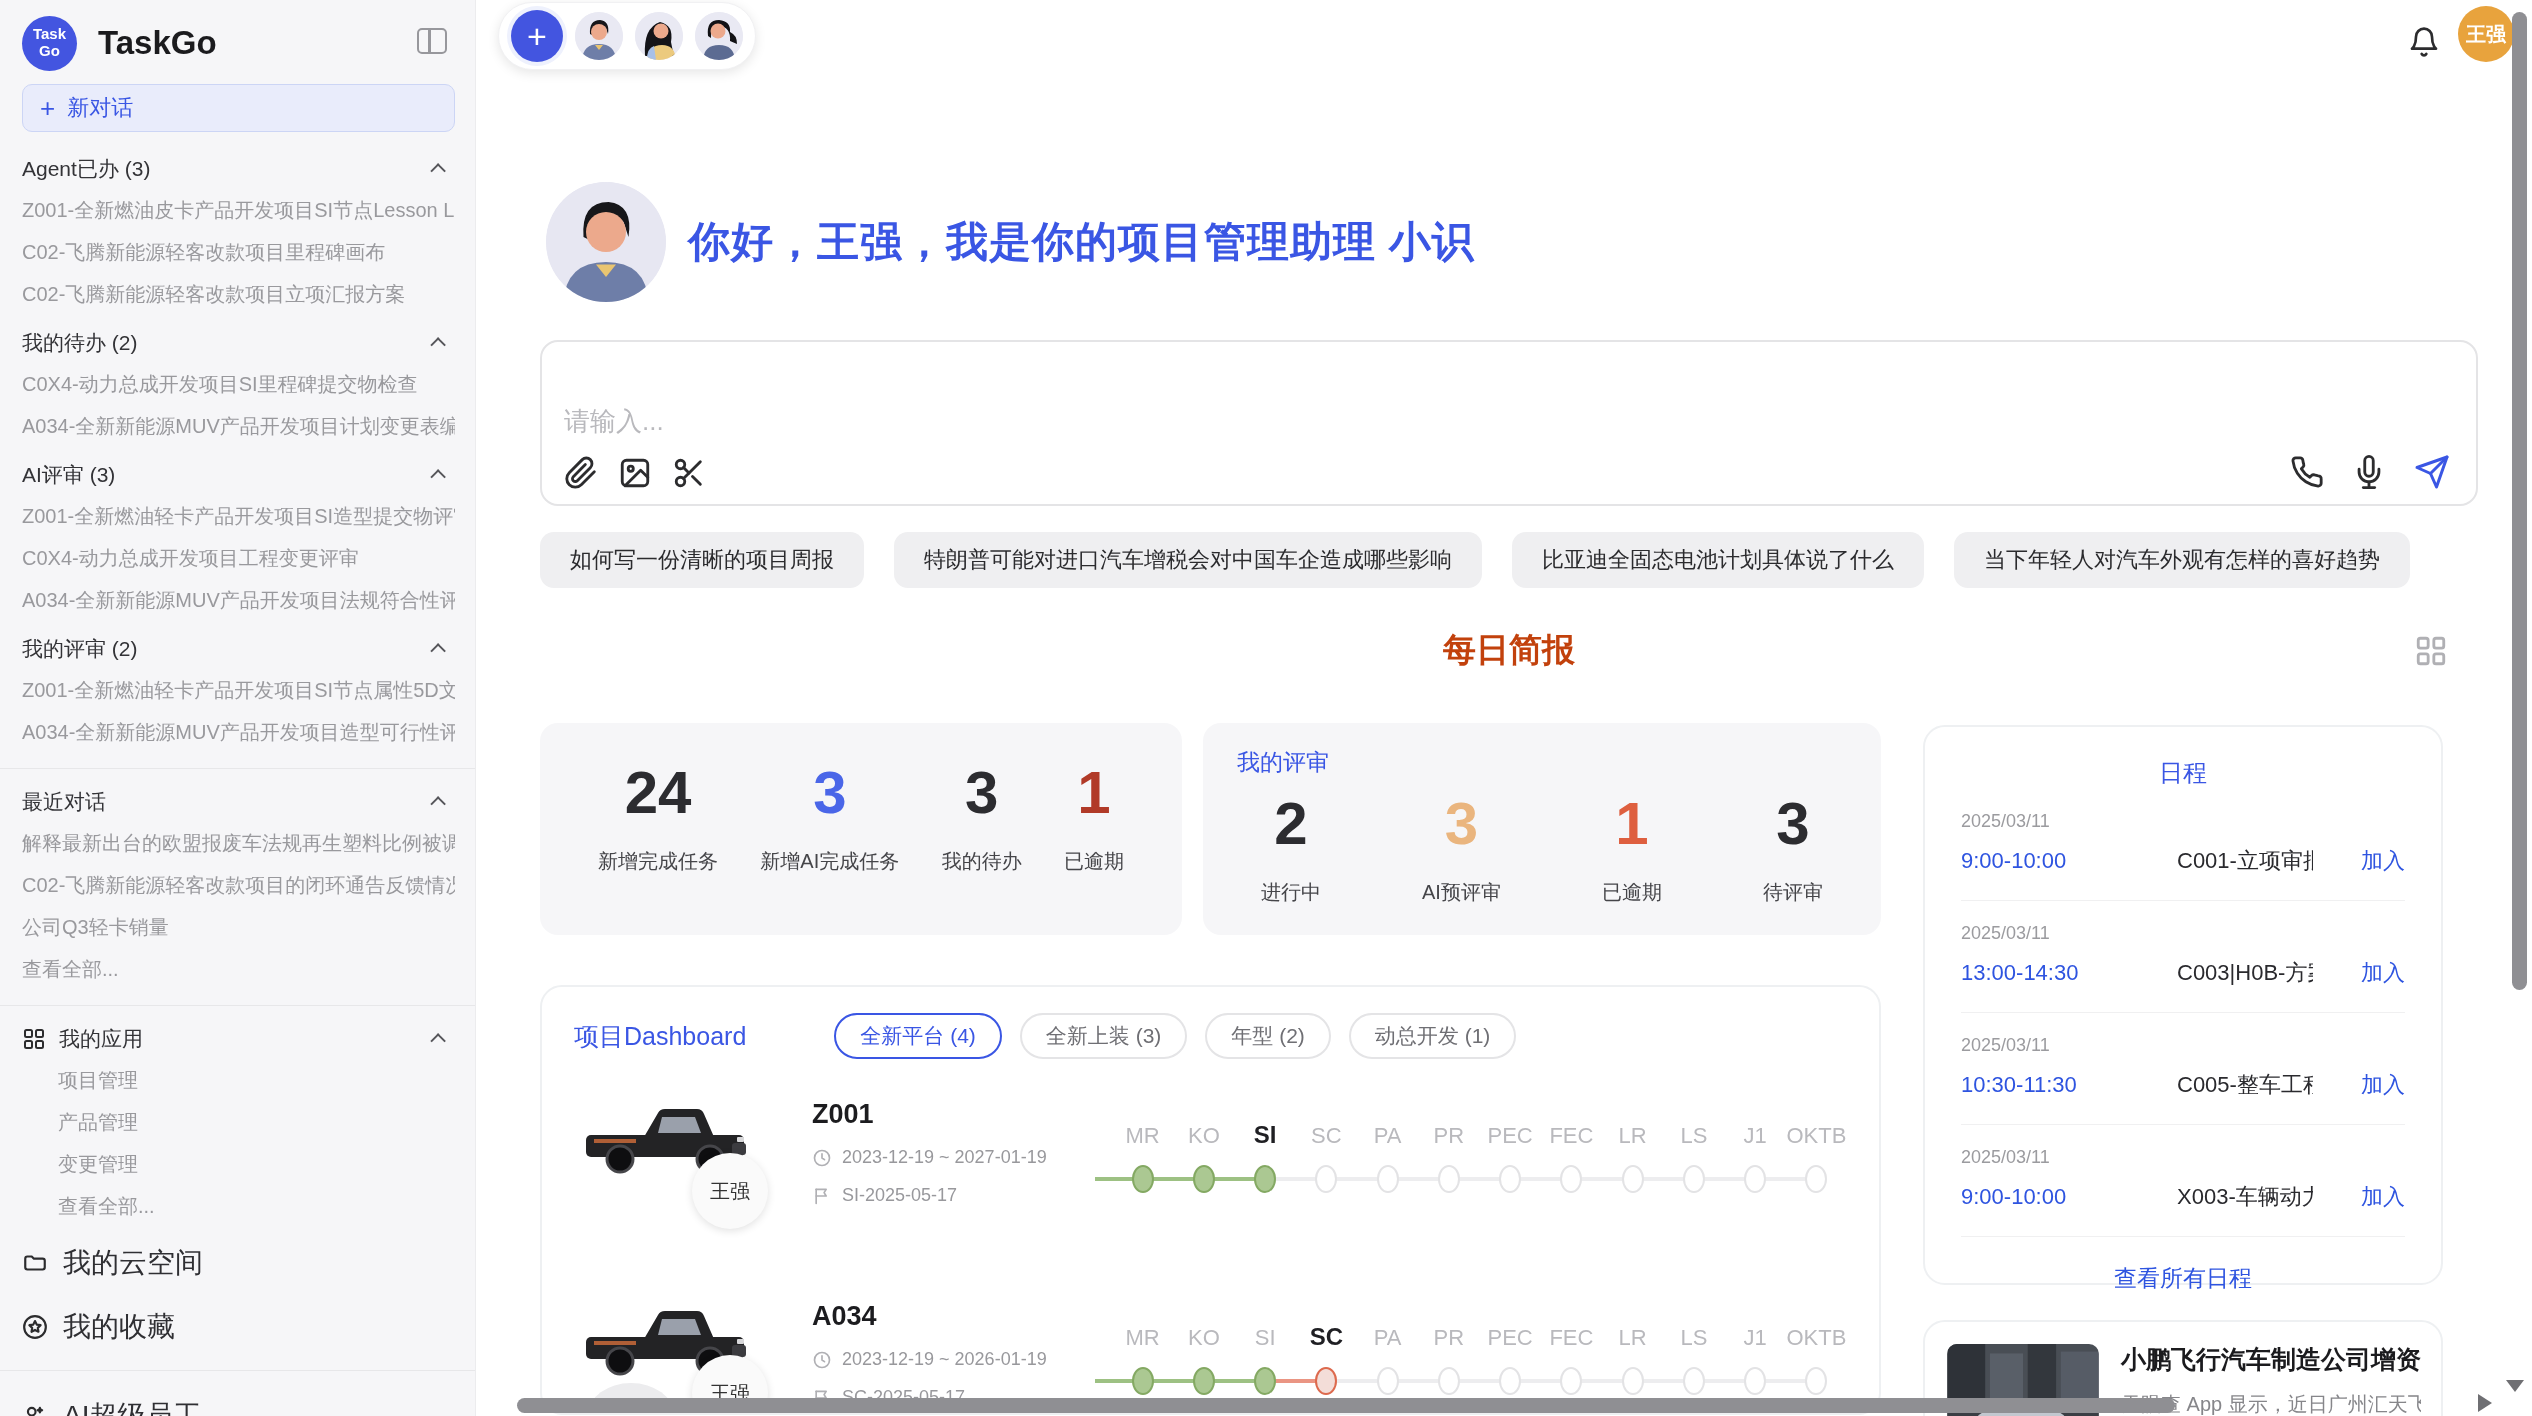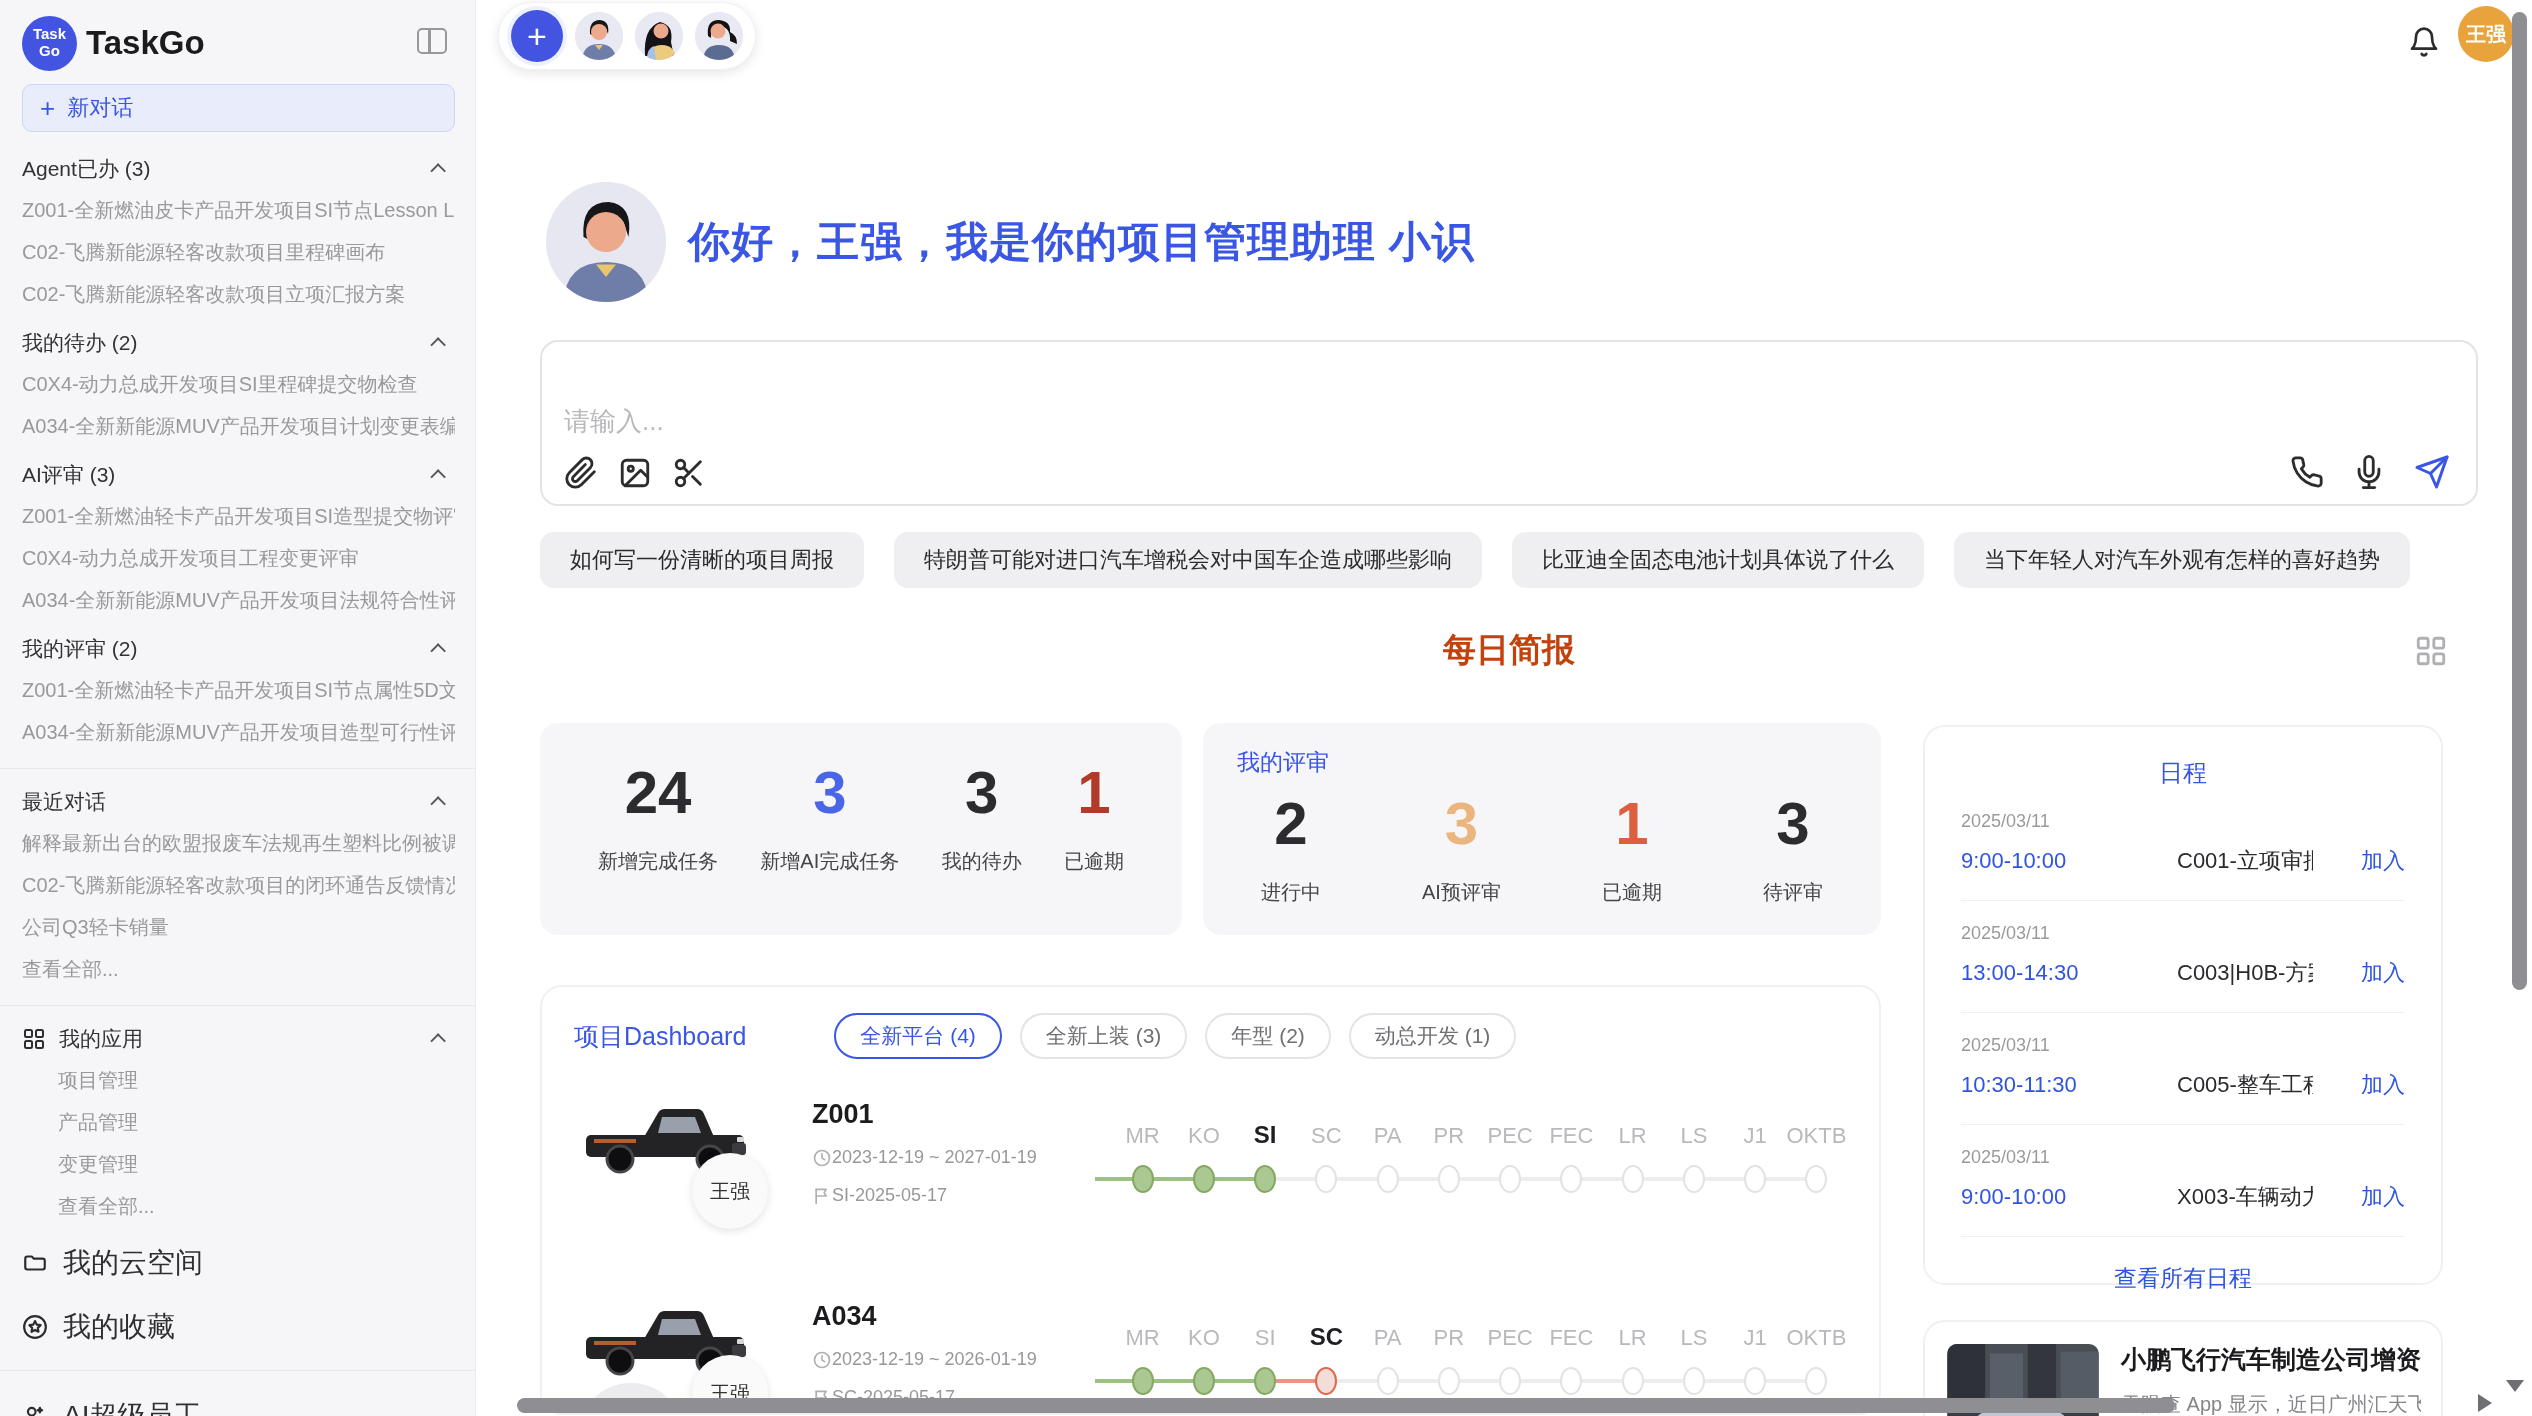--- a/index.html
+++ b/index.html
@@ -1,21 +1,21 @@
 <!DOCTYPE html>
 <html><head>
 <meta charset="utf-8">
 <style>
   * { box-sizing: border-box; margin: 0; padding: 0; }
   html,body { width:2532px; height:1416px; overflow:hidden; }
   body { font-family:"Liberation Sans","DejaVu Sans",sans-serif; background:#fff; position:relative; color:#2b2b2e; }
 
   
   .sidebar { position:absolute; left:0; top:0; width:476px; height:1416px; background:#f6f6f8; padding:14px 20px 0 22px; overflow:hidden; border-right:1px solid #ececee; }
-  .logo-row { display:flex; align-items:center; gap:9px; height:58px; position:relative; }
+  .logo-row { display:flex; align-items:center; gap:21px; height:58px; position:relative; }
   .logo-circle { width:55px; height:55px; border-radius:50%; background:#4355e0; color:#fff; display:flex; flex-direction:column; align-items:center; justify-content:center; font-size:15px; line-height:1.12; font-weight:bold; }
   .app-name { font-size:33px; font-weight:bold; color:#1b1b1e; }
   .collapse-btn { position:absolute; right:8px; top:14px; width:30px; height:26px; border:2.5px solid #97979c; border-radius:5px; }
   .collapse-btn::before { content:""; position:absolute; left:9px; top:0; bottom:0; width:2.5px; background:#97979c; }
   .new-chat { margin-top:12px; height:48px; background:#e9ecfb; border:1px solid #ccd5f5; border-radius:10px; display:flex; align-items:center; gap:12px; padding:0 17px; color:#3a56e4; font-size:22px; cursor:pointer; }
   .new-chat .plus { font-size:26px; line-height:1; font-weight:400; }
   .side-head { margin-top:24px; display:flex; align-items:center; justify-content:space-between; padding-right:10px; color:#333337; font-size:21px; line-height:26px; font-weight:500; cursor:pointer; }
   .side-head .left { display:flex; align-items:center; gap:13px; }
   .chev { width:11px; height:11px; border-left:2.5px solid #55555a; border-top:2.5px solid #55555a; transform:rotate(45deg) translateY(2px); }
   .side-item { margin-top:18px; font-size:20px; line-height:24px; color:#99999d; white-space:nowrap; overflow:hidden; cursor:pointer; }
@@ -70,21 +70,21 @@
   .dash-title { font-size:25px; color:#3a56e4; }
   .tabs { display:flex; gap:18px; margin-left:88px; }
   .tab { height:46px; border-radius:23px; border:2px solid #e4e4e6; color:#6f6f74; font-size:21px; display:flex; align-items:center; padding:4px 24px; white-space:nowrap; cursor:pointer; background:#fff; }
   .tab.active { border-color:#3a56e4; color:#3a56e4; }
 
   .proj-row { display:flex; margin-top:34px; align-items:flex-start; }
   .truck-wrap { position:relative; width:238px; height:158px; flex:none; }
   .owner-badge { position:absolute; left:118px; top:60px; width:76px; height:76px; border-radius:50%; background:#fafafa; box-shadow:0 2px 8px rgba(0,0,0,.12); display:flex; align-items:center; justify-content:center; font-size:20px; color:#333; }
   .proj-info { width:300px; flex:none; padding-top:6px; }
   .proj-code { font-size:27px; font-weight:bold; color:#1c1c1f; }
-  .meta-row { display:flex; align-items:center; margin-top:17px; color:#98989c; font-size:18px; }
+  .meta-row { display:flex; align-items:center; gap:10px; margin-top:17px; color:#98989c; font-size:18px; }
   .ms-track { flex:1; display:flex; padding-top:10px; }
   .msc { position:relative; flex:1; display:flex; flex-direction:column; align-items:center; }
   .msl { font-size:22px; color:#b9b9bd; height:46px; display:flex; align-items:flex-end; }
   .msc.cur .msl { color:#1f1f23; font-weight:bold; font-size:24px; }
   .msd { width:22px; height:28px; border-radius:50%; background:#fff; border:2px solid #e3e3e5; margin-top:16px; position:relative; z-index:2; }
   .msc.done .msd { background:#abc892; border-color:#84a963; }
   .msc.odcur .msd { background:#f3ddd8; border-color:#dd6a4e; }
   .msc::before { content:""; position:absolute; top:74px; left:-50%; width:100%; height:4px; background:#ededef; z-index:1; }
   .msc.firstms::before { left:auto; right:50%; width:48px; }
   .msc.g::before { background:#9dc183; }

